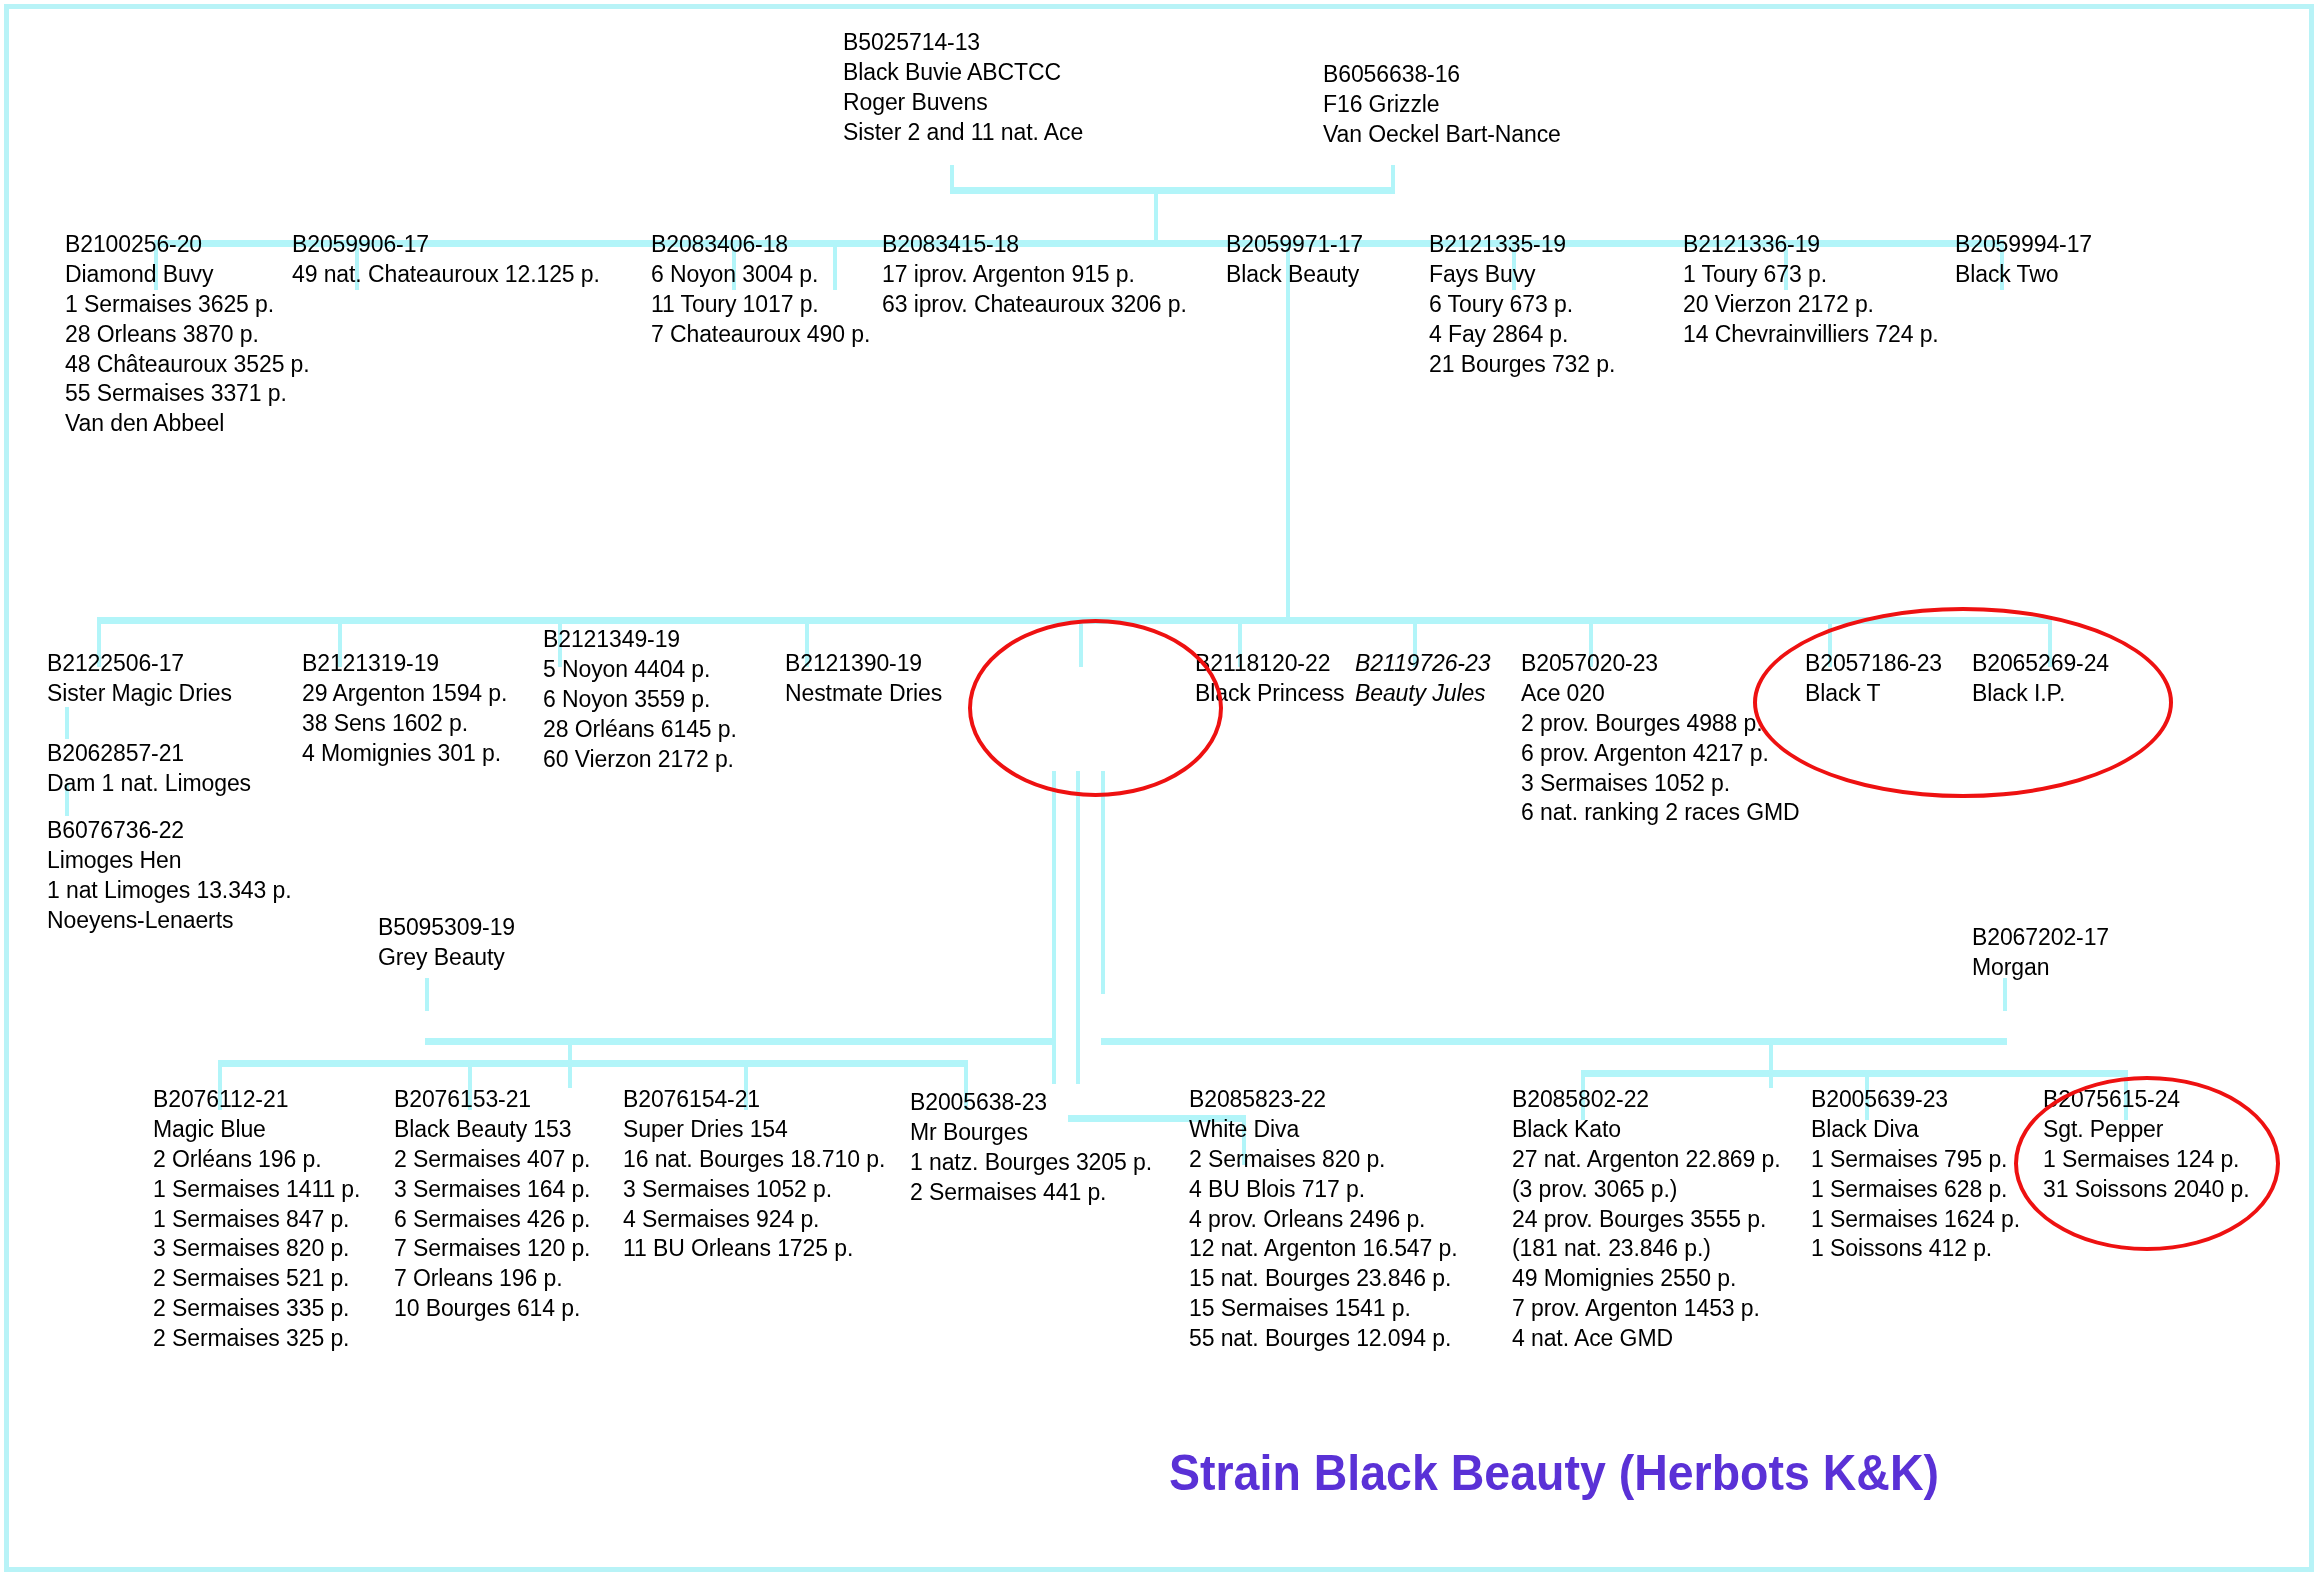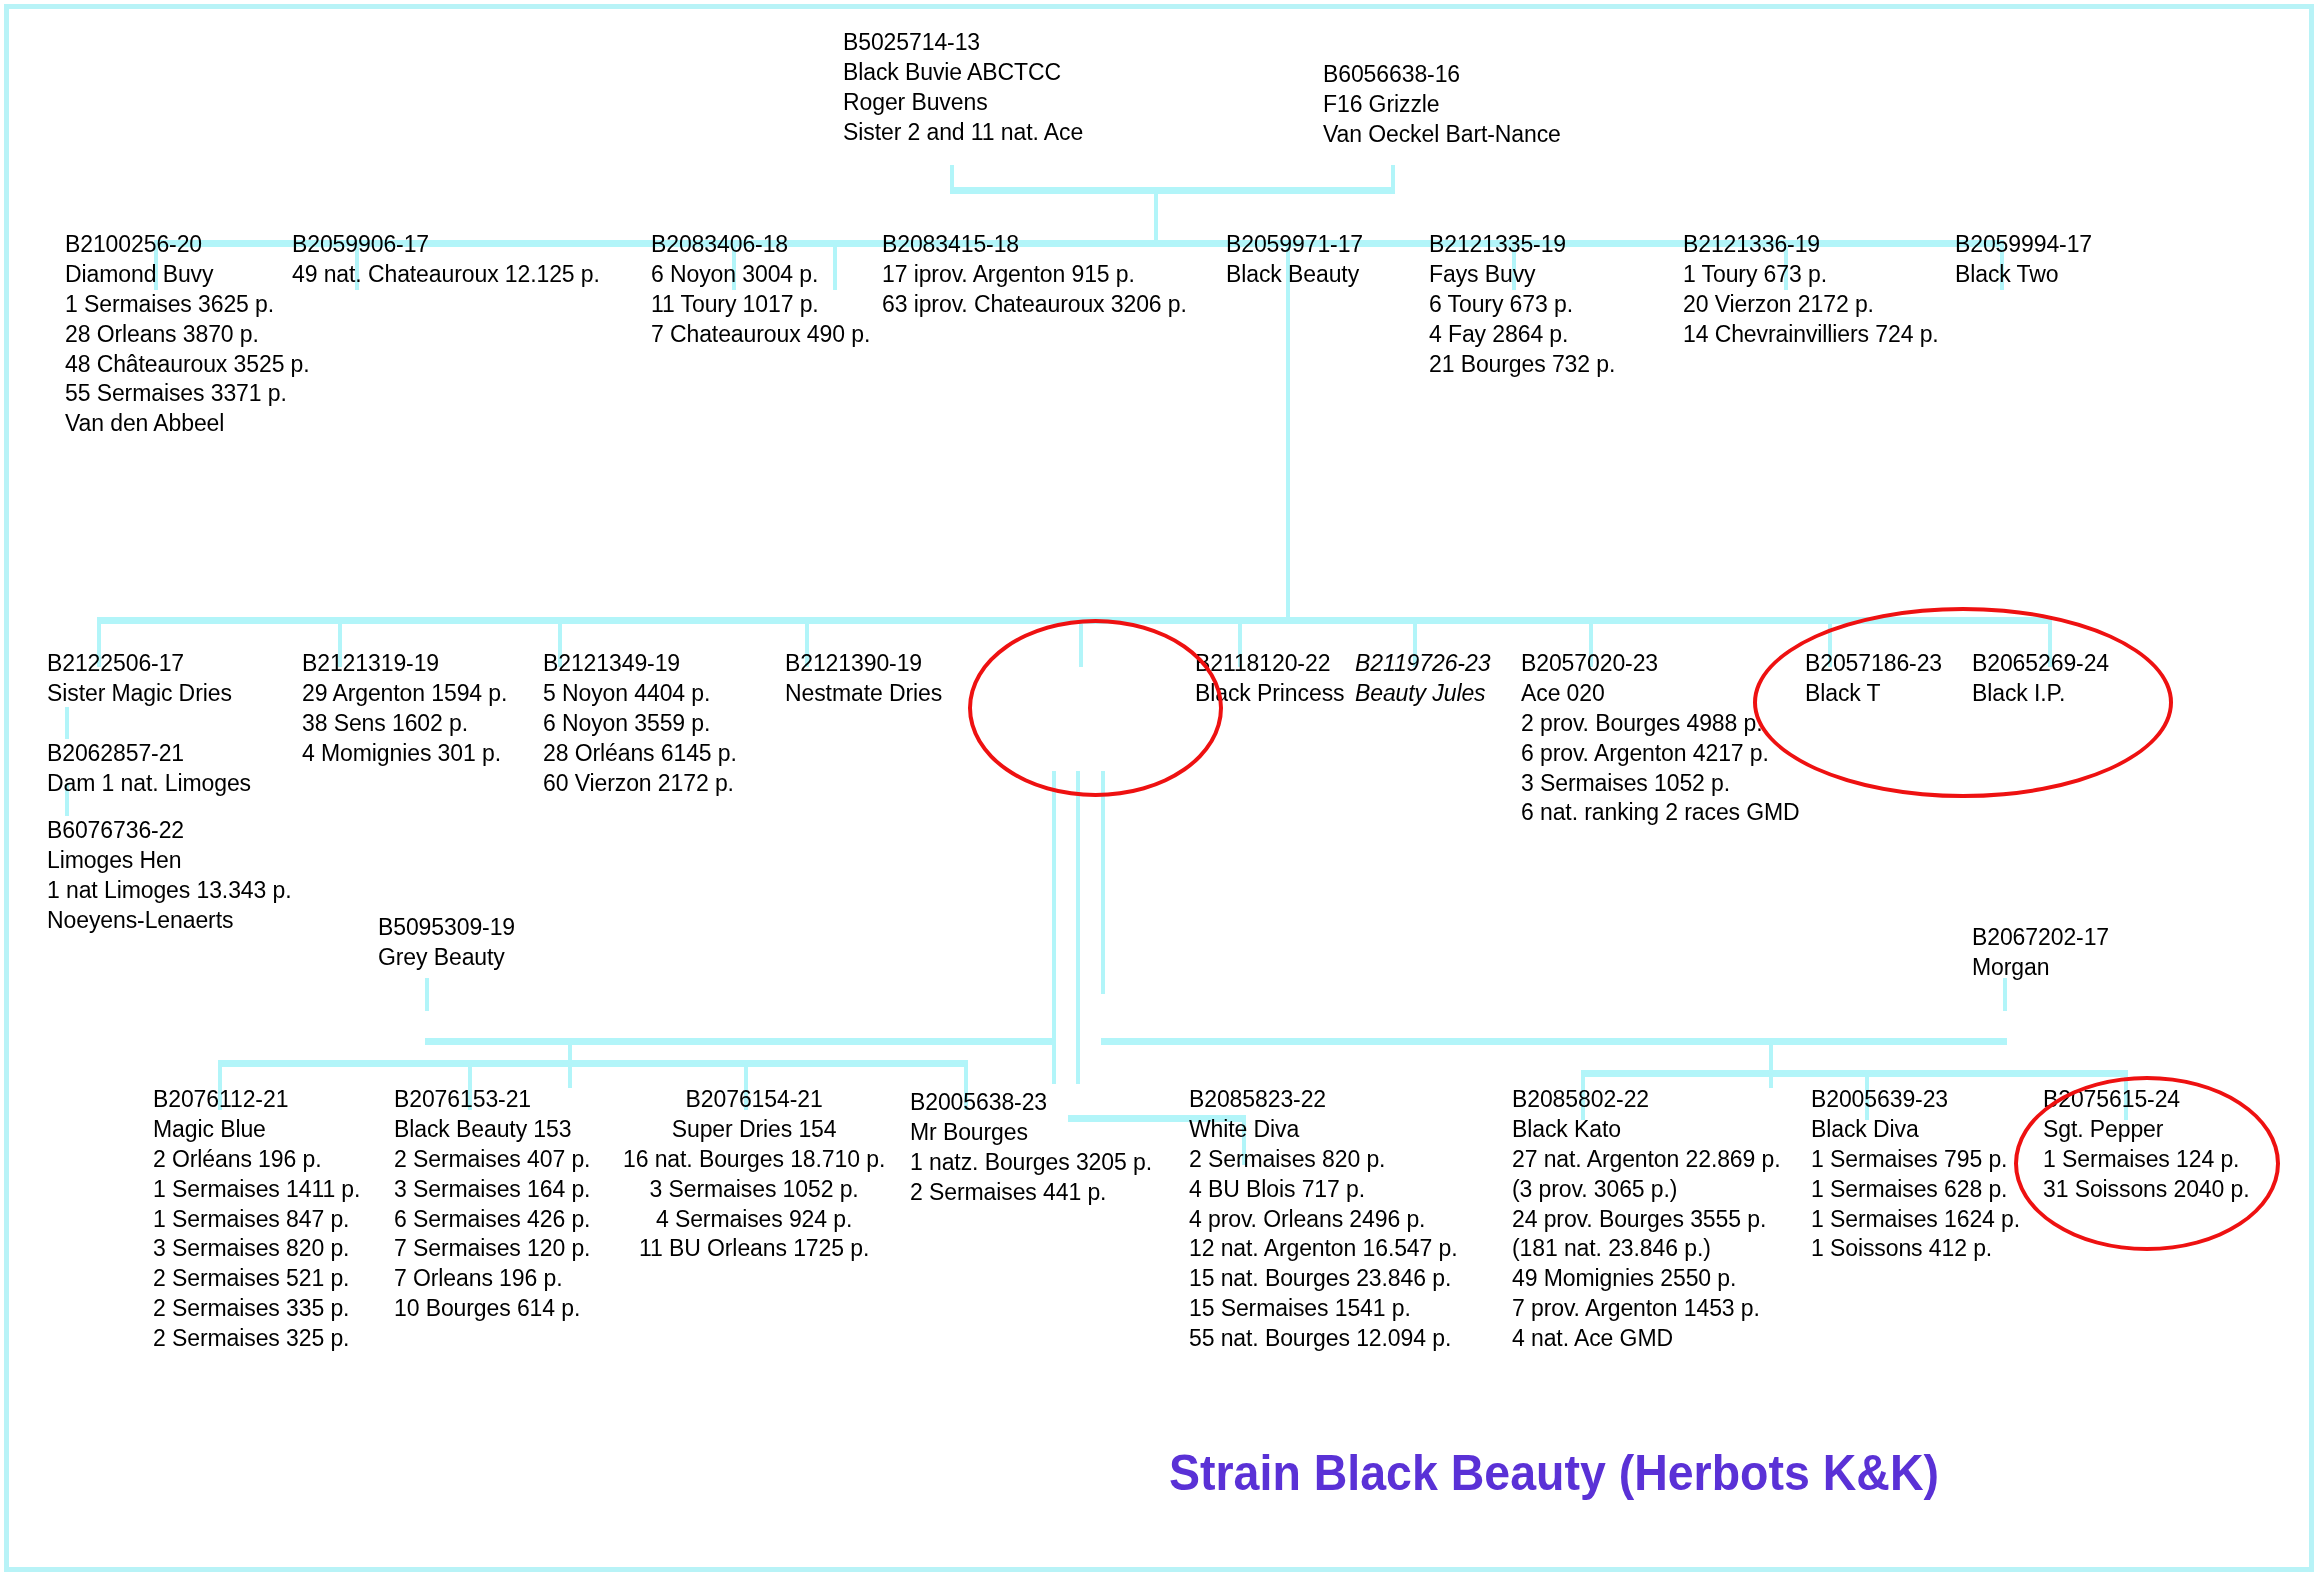--- a/index.html
+++ b/index.html
@@ -208,21 +208,21 @@
     <span class="ln">Noeyens-Lenaerts</span>
   </div>
 
   <div class="node" style="left:302px; top:649px;">
     <span class="ln">B2121319-19</span>
     <span class="ln">29 Argenton 1594 p.</span>
     <span class="ln">38 Sens 1602 p.</span>
     <span class="ln">4 Momignies 301 p.</span>
   </div>
 
-  <div class="node" style="left:543px; top:649px;">
+  <div class="node" style="left:543px; top:625px;">
     <span class="ln">B2121349-19</span>
     <span class="ln">5 Noyon 4404 p.</span>
     <span class="ln">6 Noyon 3559 p.</span>
     <span class="ln">28 Orléans 6145 p.</span>
     <span class="ln">60 Vierzon 2172 p.</span>
   </div>
 
   <div class="node" style="left:785px; top:649px;">
     <span class="ln">B2121390-19</span>
     <span class="ln">Nestmate Dries</span>
@@ -284,21 +284,21 @@
     <span class="ln">B2076153-21</span>
     <span class="ln">Black Beauty 153</span>
     <span class="ln">2 Sermaises 407 p.</span>
     <span class="ln">3 Sermaises 164 p.</span>
     <span class="ln">6 Sermaises 426 p.</span>
     <span class="ln">7 Sermaises 120 p.</span>
     <span class="ln">7 Orleans 196 p.</span>
     <span class="ln">10 Bourges 614 p.</span>
   </div>
 
-  <div class="node" style="left:623px; top:1085px;text-align:center;">
+  <div class="node" style="left:623px; top:1085px;">
     <span class="ln">B2076154-21</span>
     <span class="ln">Super Dries 154</span>
     <span class="ln">16 nat. Bourges 18.710 p.</span>
     <span class="ln">3 Sermaises 1052 p.</span>
     <span class="ln">4 Sermaises 924 p.</span>
     <span class="ln">11 BU Orleans 1725 p.</span>
   </div>
 
   <div class="node" style="left:910px; top:1088px;">
     <span class="ln">B2005638-23</span>

